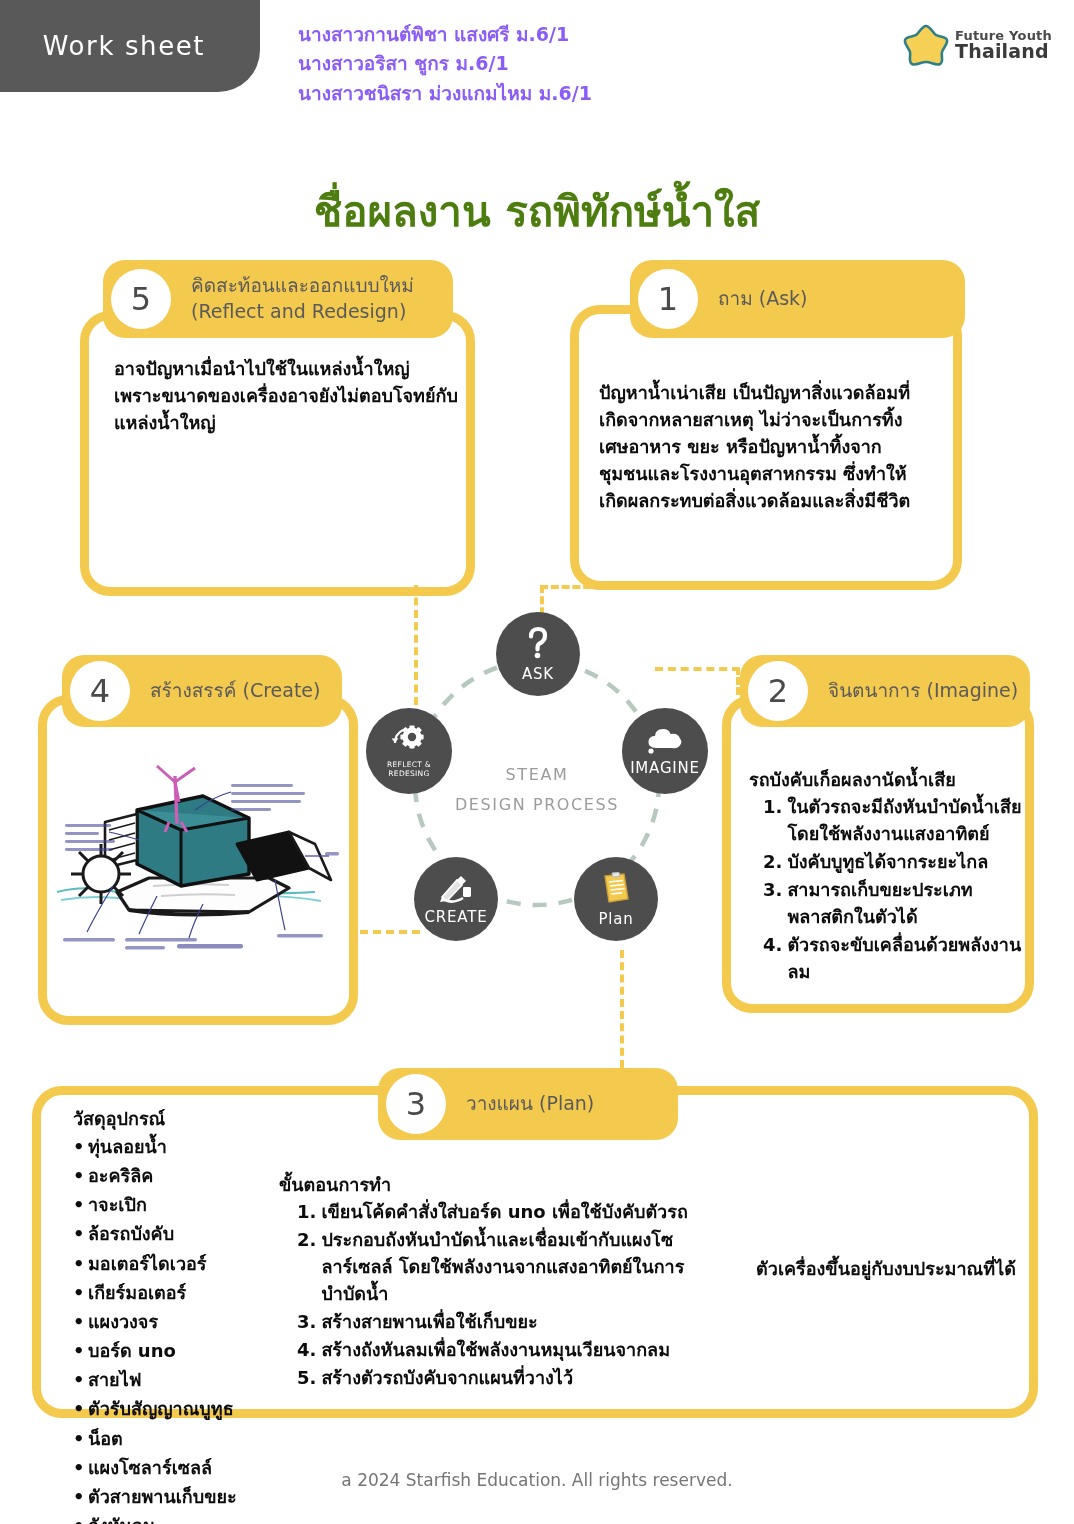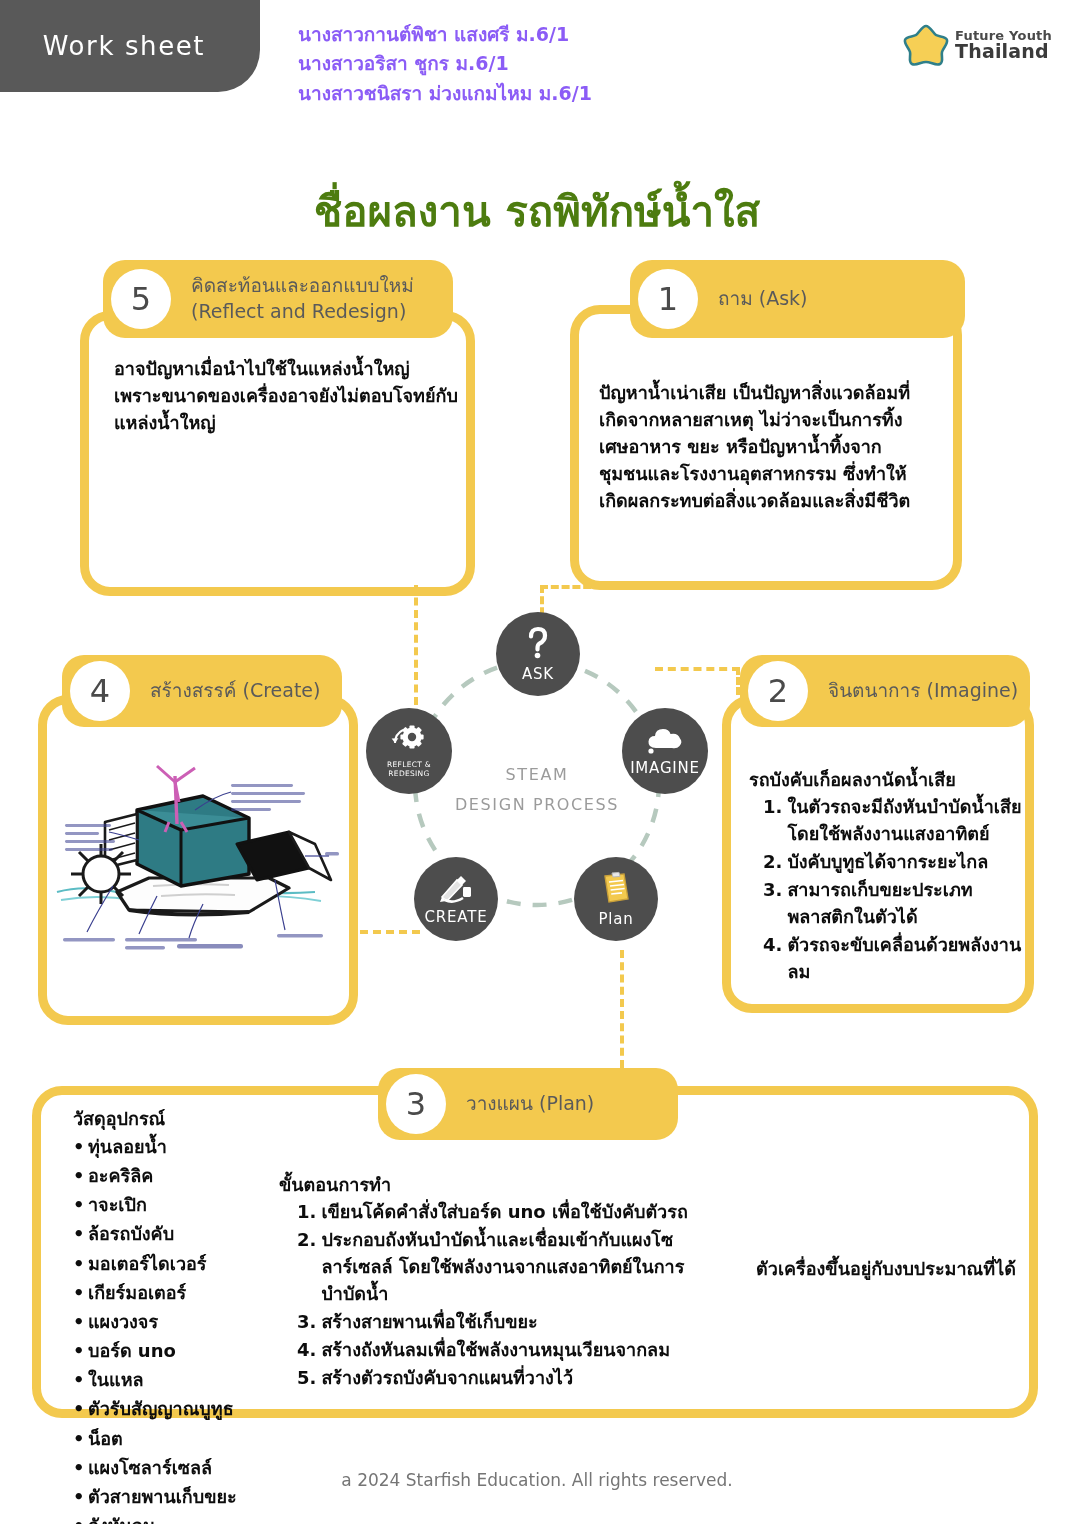--- a/index.html
+++ b/index.html
@@ -254,21 +254,21 @@
       <div>วัสดุอุปกรณ์</div>
       <ul class="bul">
         <li>ทุ่นลอยน้ำ</li>
         <li>อะคริลิค</li>
         <li>าจะเปิก</li>
         <li>ล้อรถบังคับ</li>
         <li>มอเตอร์ไดเวอร์</li>
         <li>เกียร์มอเตอร์</li>
         <li>แผงวงจร</li>
         <li>บอร์ด uno</li>
-        <li>ในแหล</li>
+        <li>สายไฟ</li>
         <li>ตัวรับสัญญาณบูทูธ</li>
         <li>น็อต</li>
         <li>แผงโซลาร์เซลล์</li>
         <li>ตัวสายพานเก็บขยะ</li>
         <li>ถังหันลม</li>
       </ul>
     </div>
 
     <div class="card-body" style="left:238px; top:76px; width:420px;">
       <div>ขั้นตอนการทำ</div>

